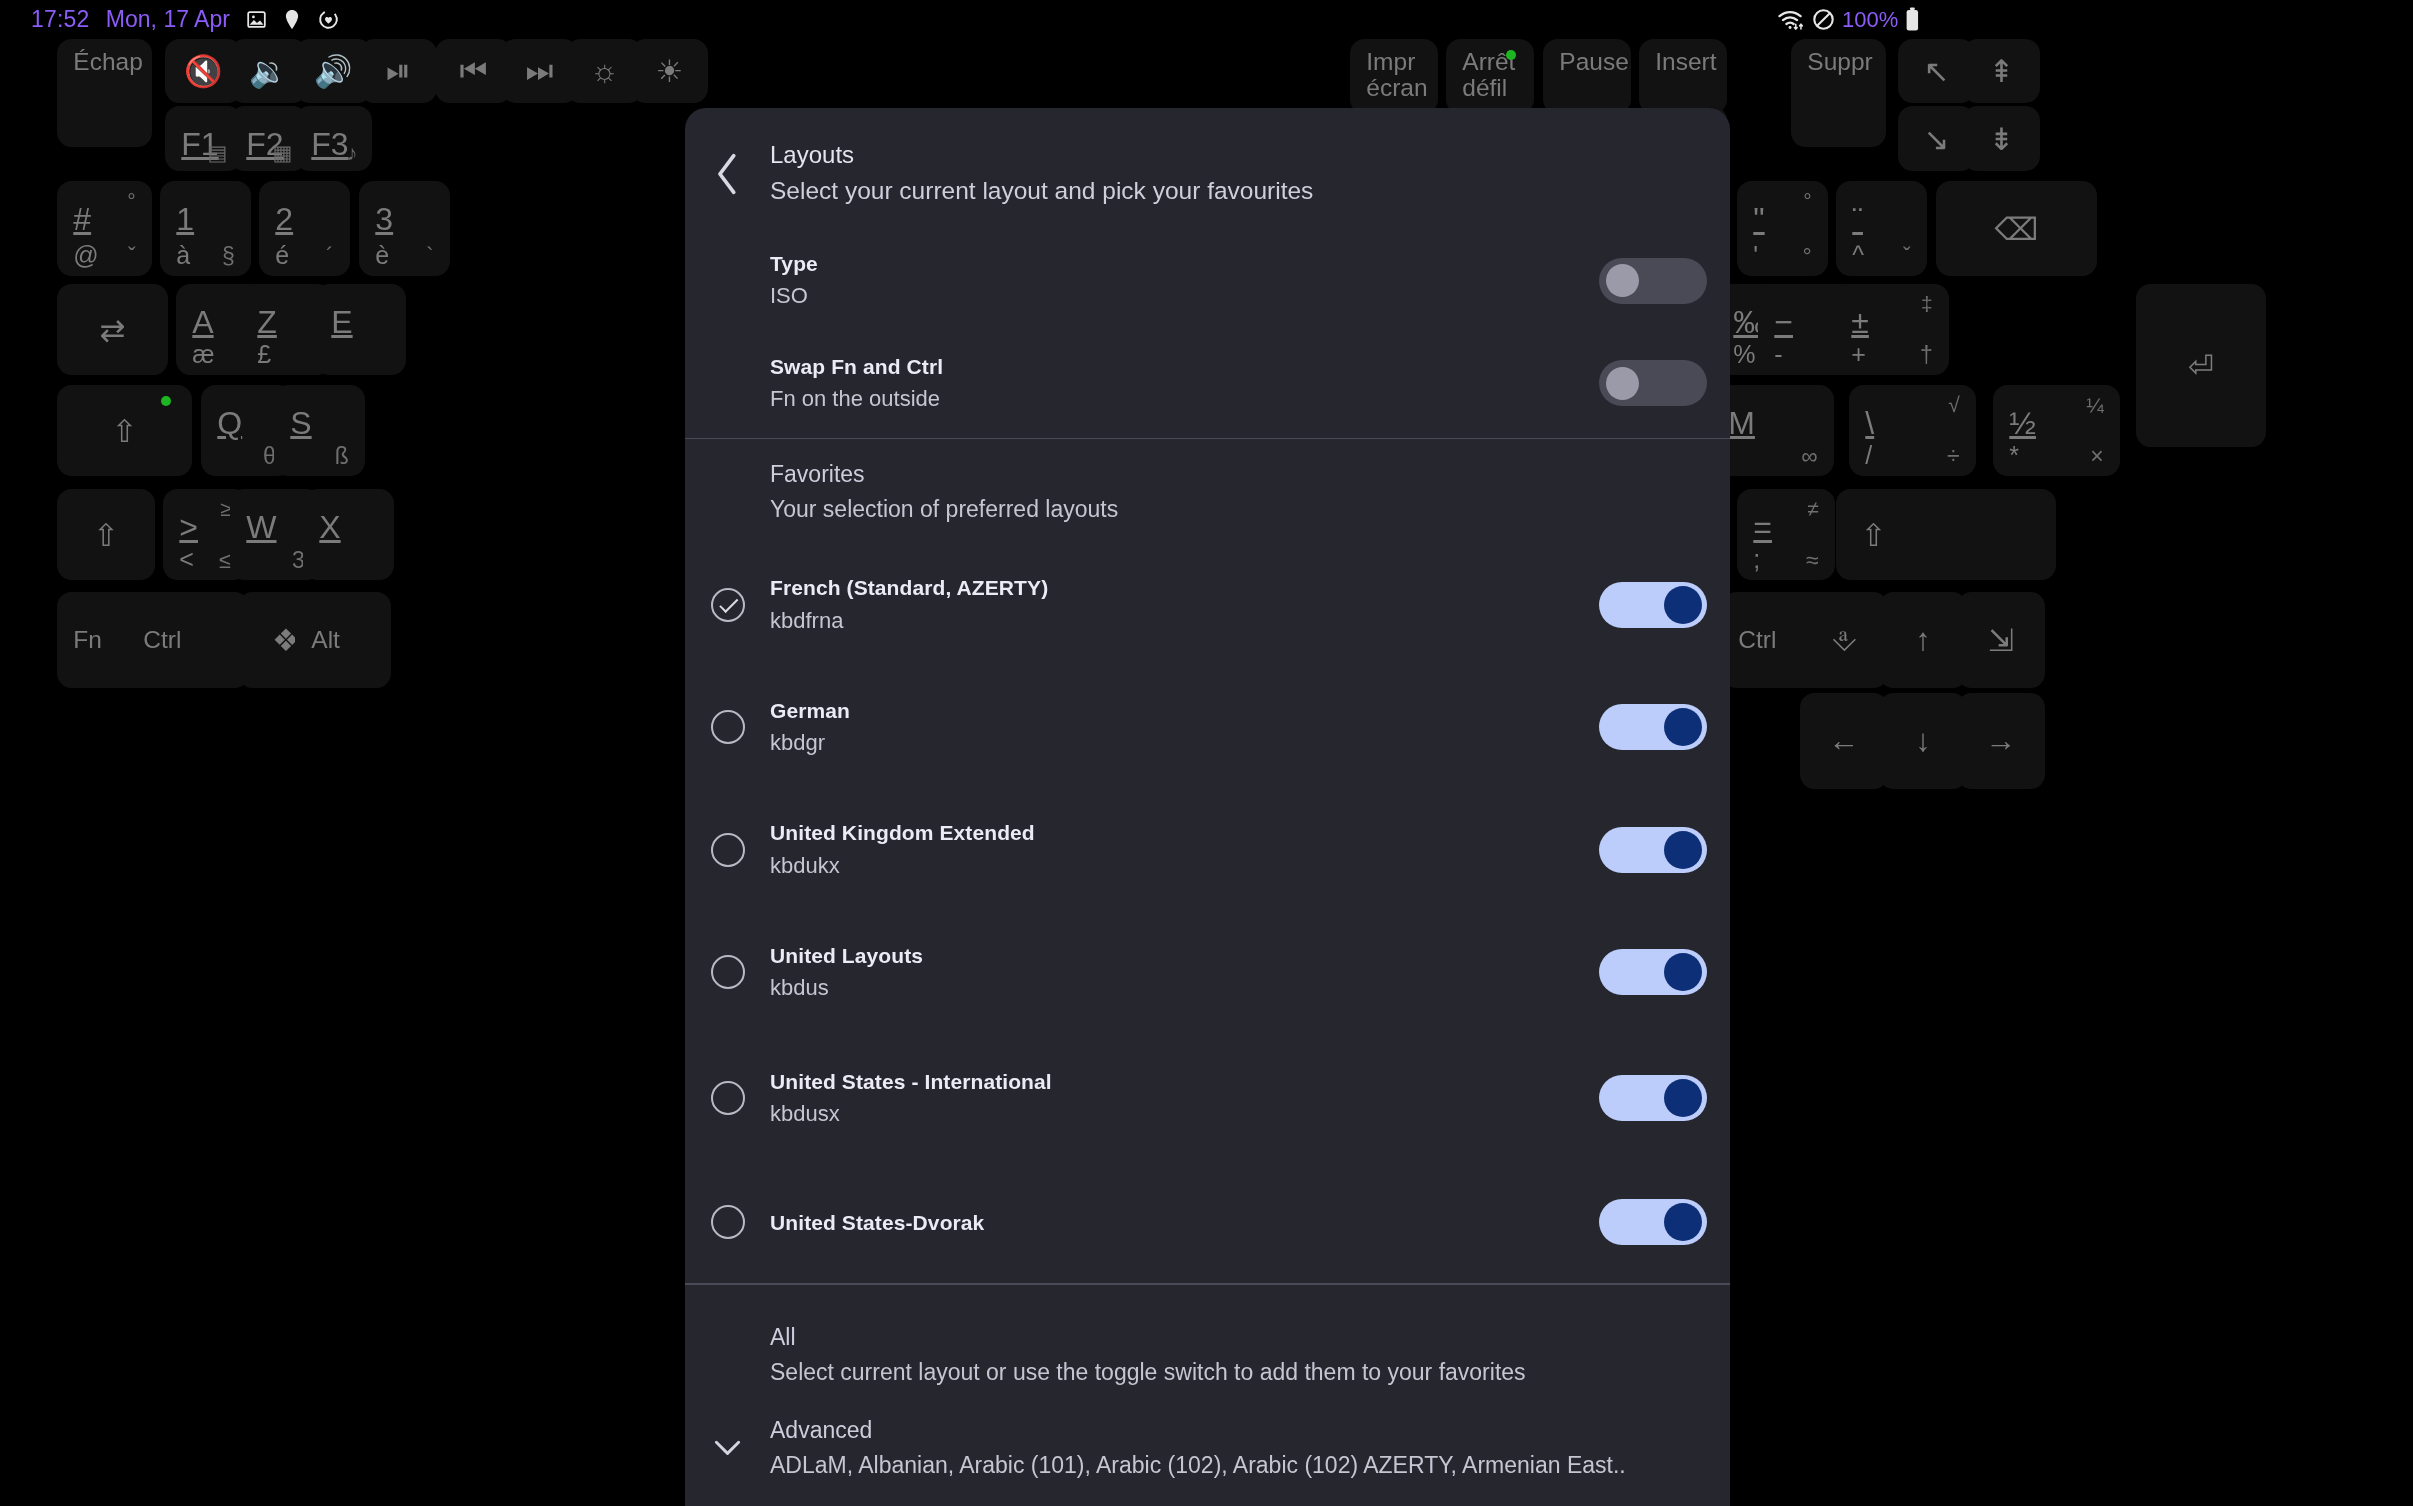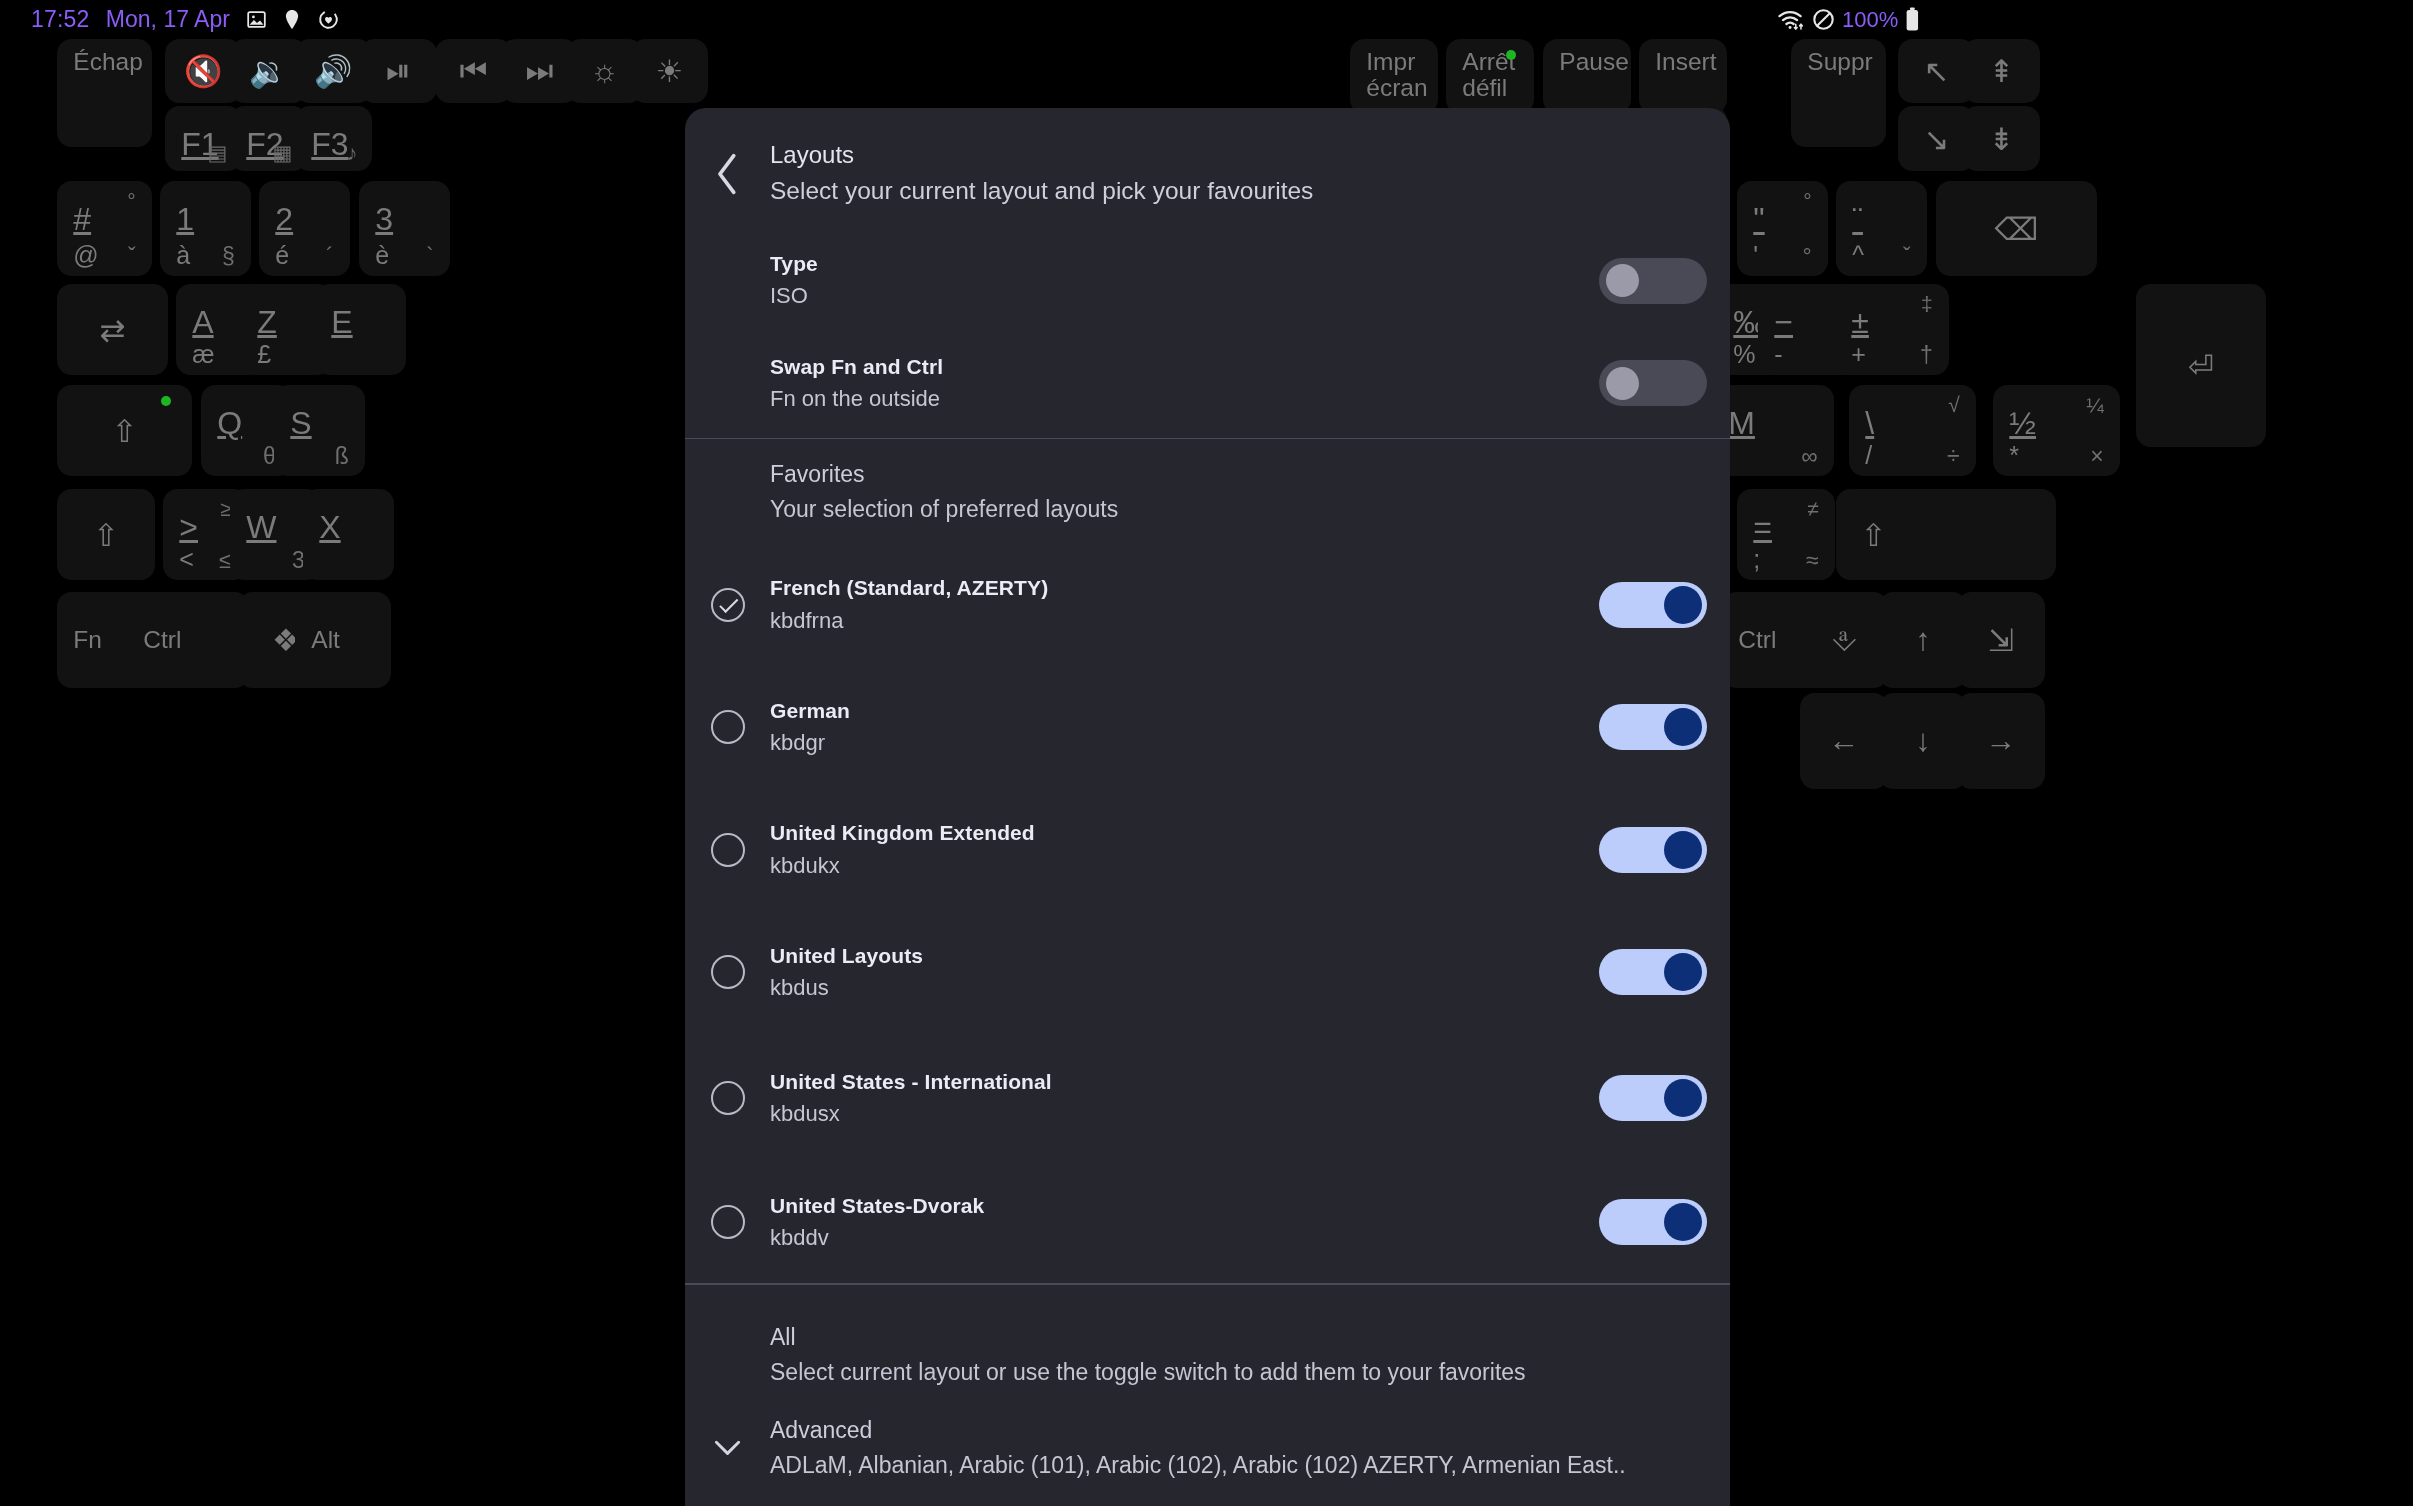--- a/index.html
+++ b/index.html
@@ -503,21 +503,20 @@
           <span class="knob"></span>
         </div>
     </div>
 
     <div class="row" style="min-height:122px;">
       <div class="row-lead">
           <span class="radio"></span>
         </div>
       <div class="row-body">
         <div class="row-title">United States-Dvorak</div>
-        <div class="row-sub">kbddv</div>
       </div>
       <div class="switch on">
           <span class="knob"></span>
         </div>
     </div>
 
     <div class="divider"></div>
 
     <div class="row" style="min-height:114px; padding-top:26px;">
       <div class="row-lead"></div>

